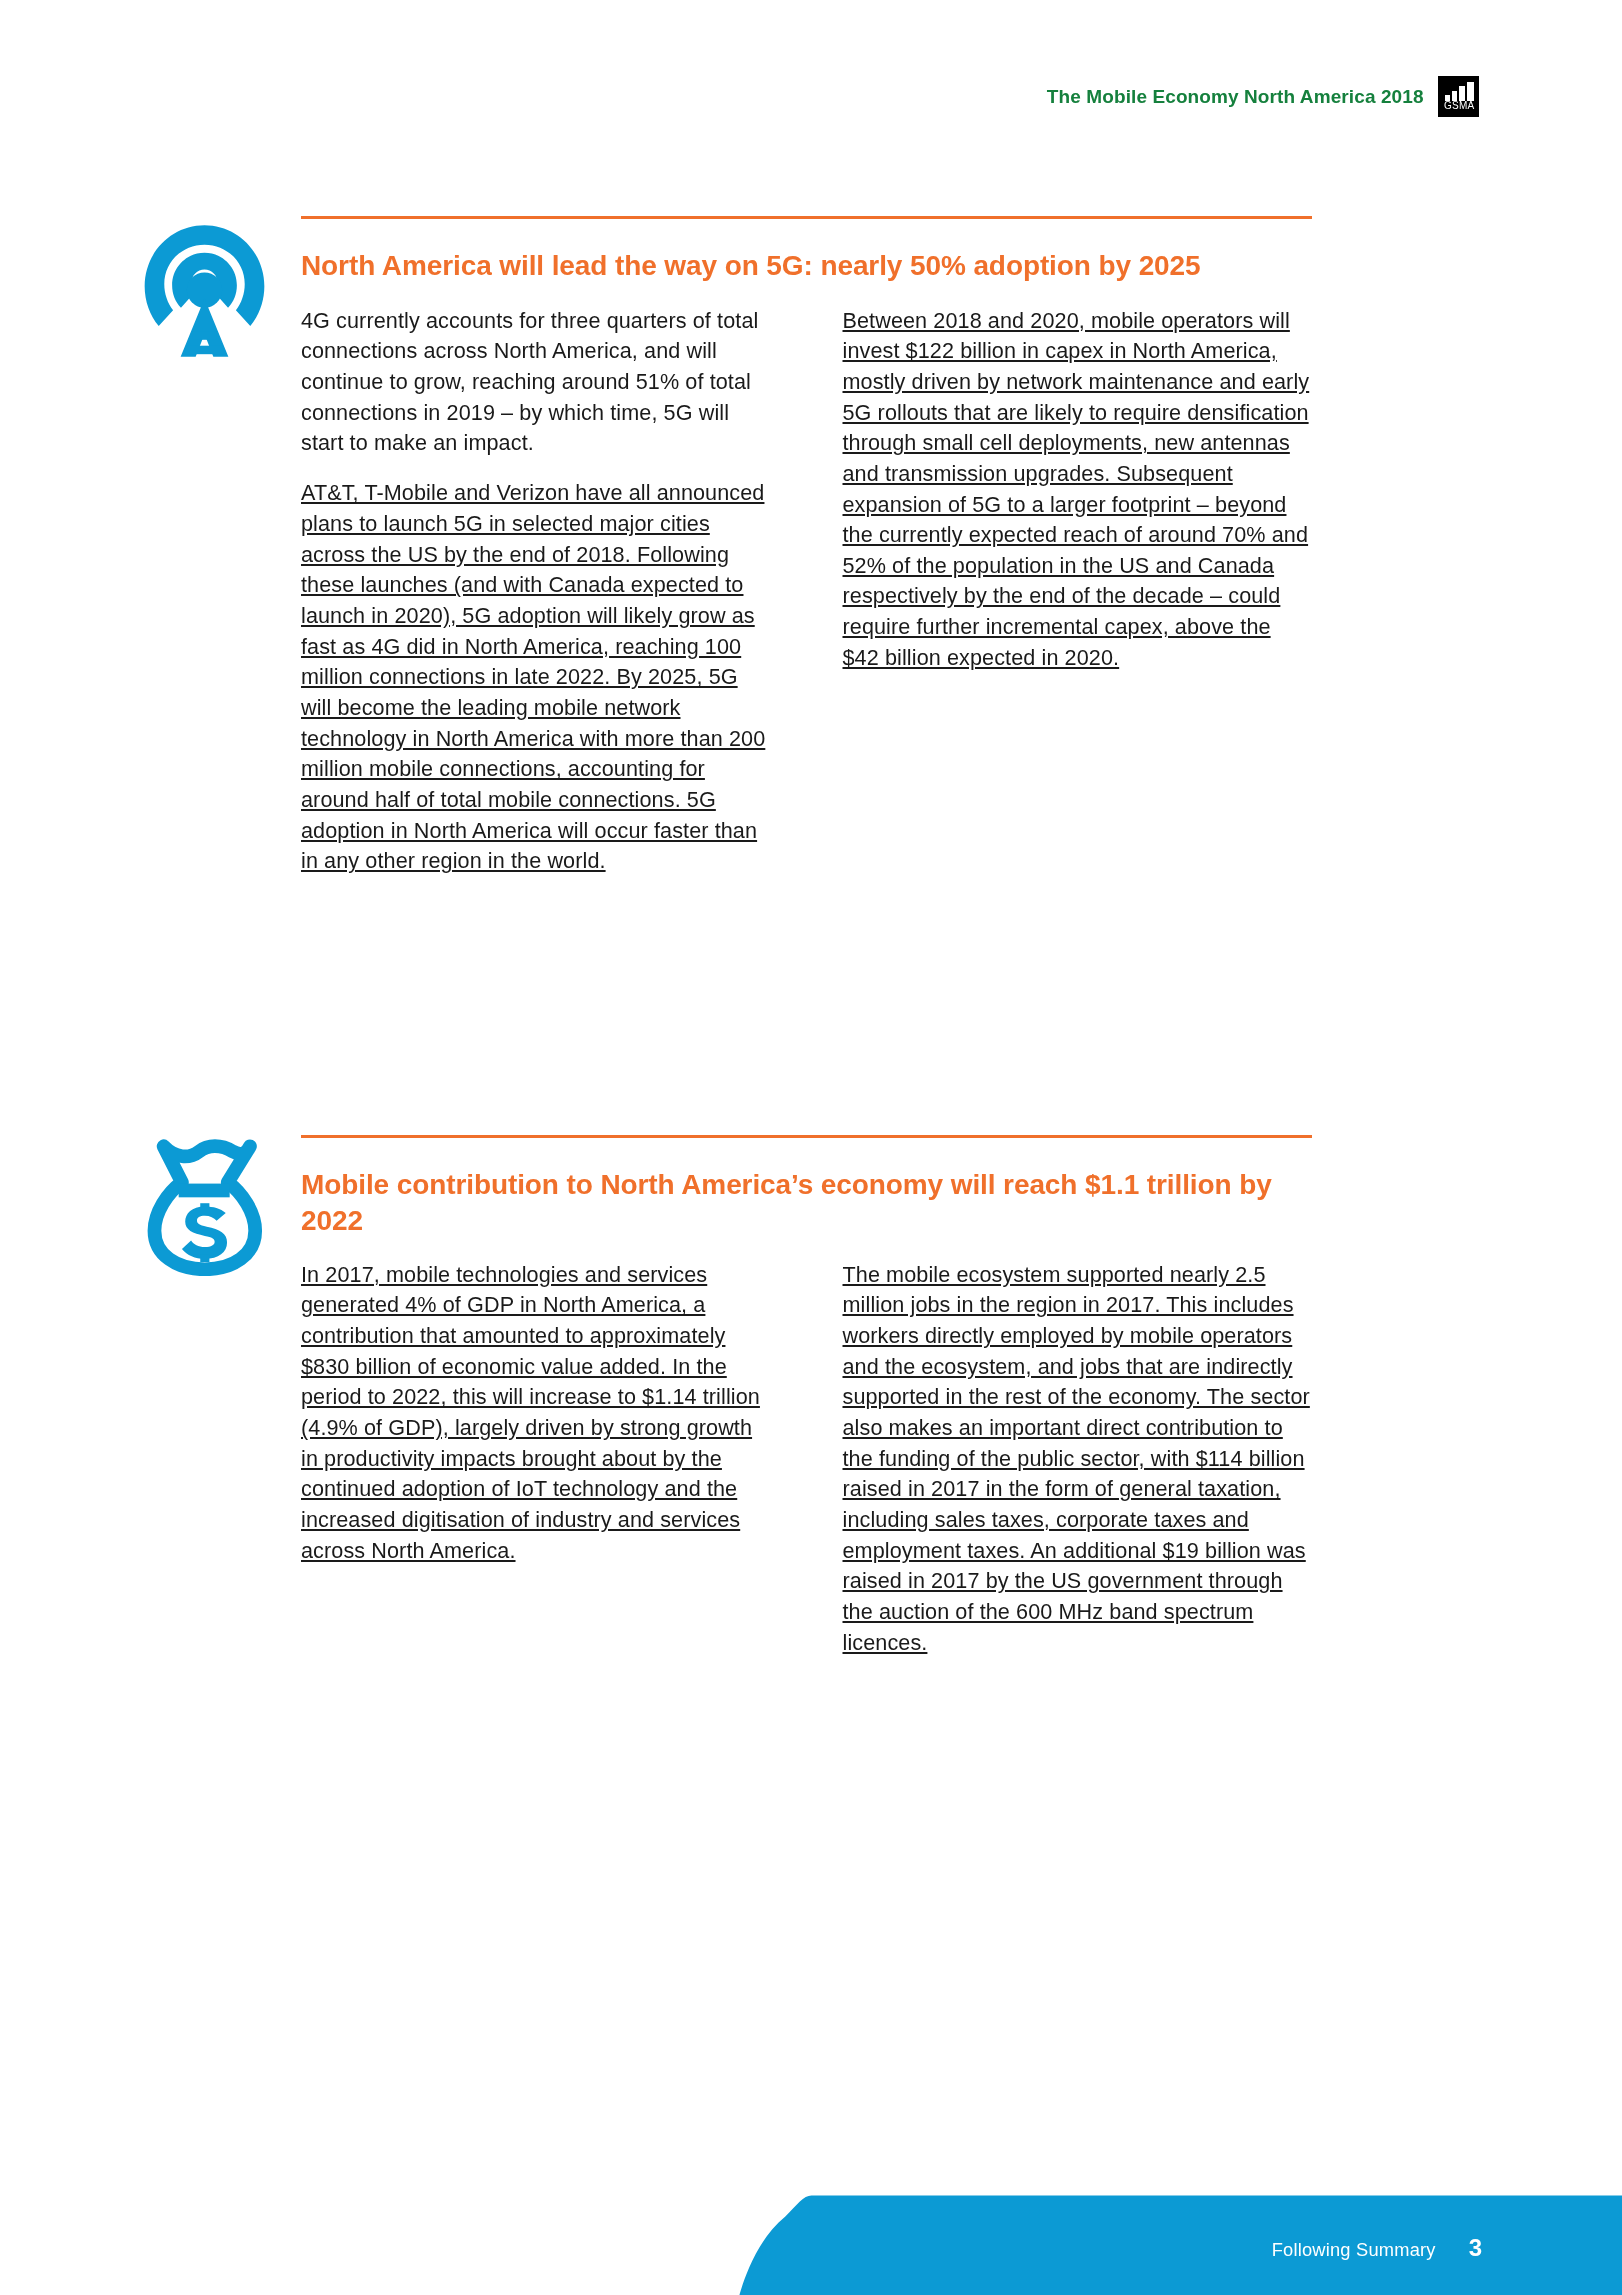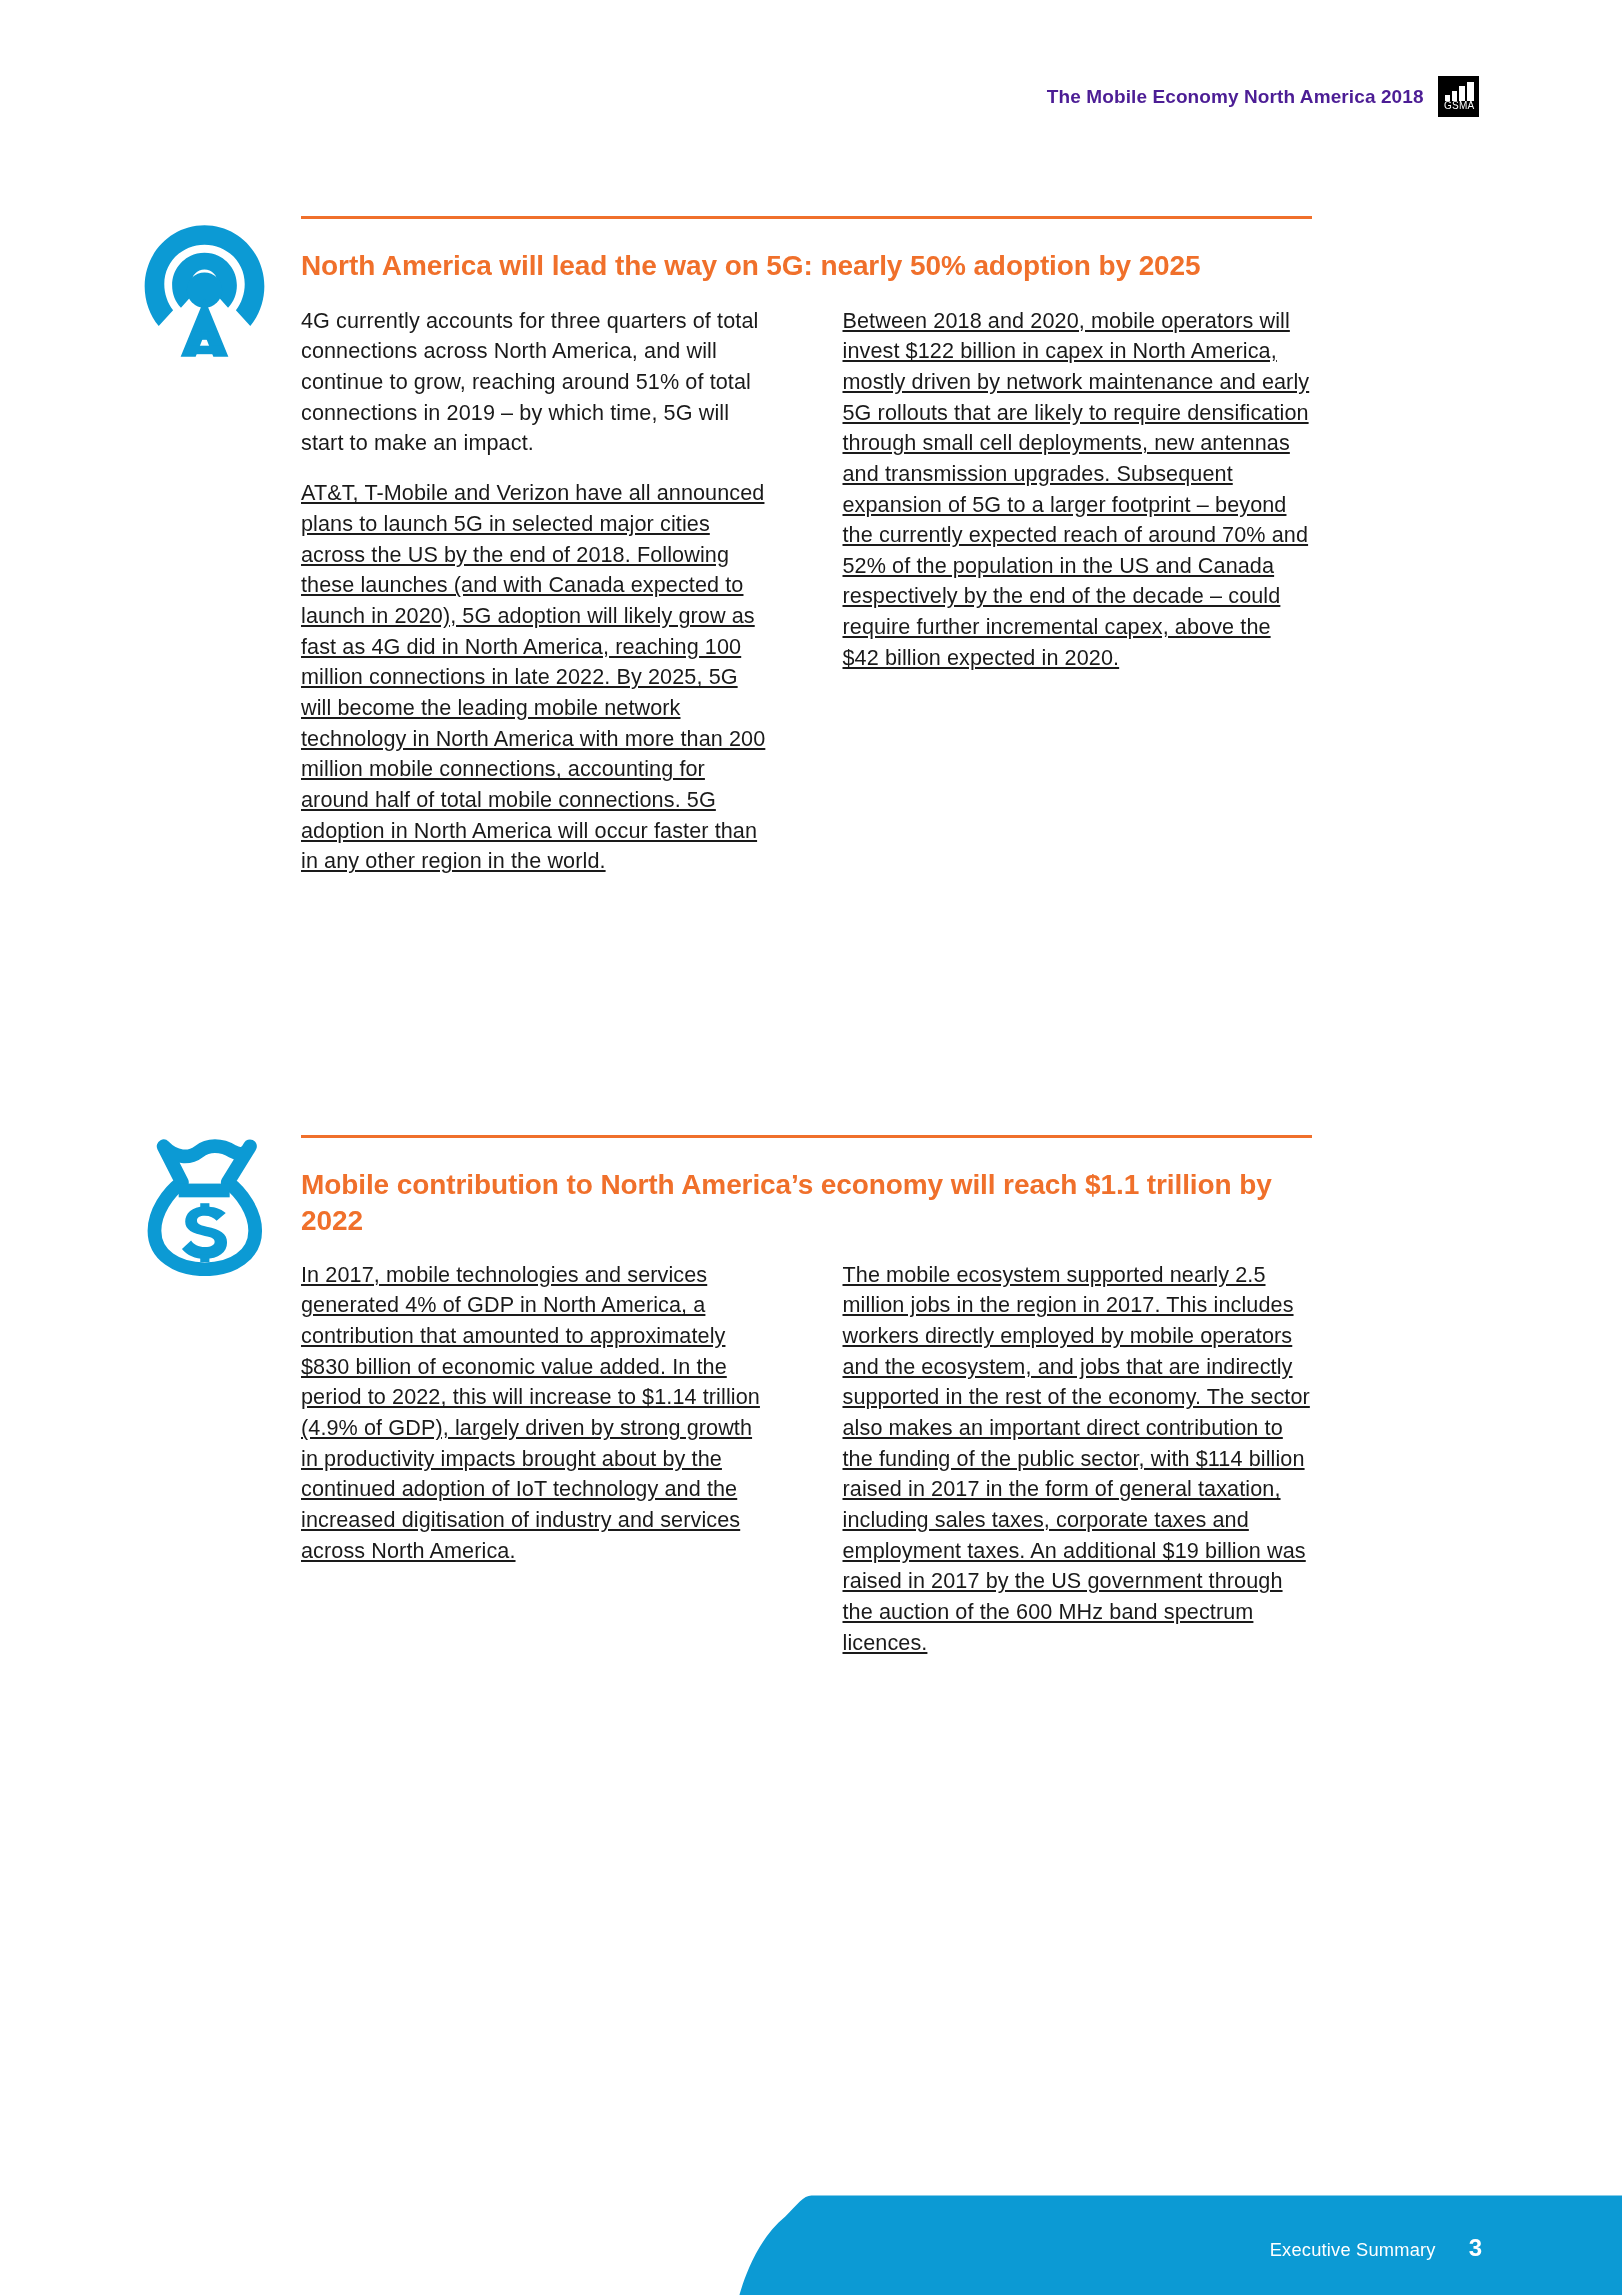--- a/index.html
+++ b/index.html
@@ -29,21 +29,21 @@
     position: absolute;
     top: 76px;
     right: 144px;
     display: flex;
     align-items: center;
     gap: 14.4px;
   }
   .header-title {
     font-size: 19px;
     font-weight: bold;
-    color: #4c1d95;
+    color: #15803d;
     letter-spacing: 0.1px;
     white-space: nowrap;
   }
   .gsma-logo {
     width: 41px;
     height: 41px;
     background: #000000;
     position: relative;
     flex: none;
   }
@@ -228,19 +228,19 @@
         </div>
       </div>
     </div>
   </div>
 
   <div class="footer">
     <svg width="1623" height="131" viewBox="0 0 2480 200">
       <path d="M1240 48 L2480 48 L2480 200 L1130 200 C1130 200 1150 120 1200 80 C1218 62 1228 48 1240 48 Z" fill="#0C9AD4"></path>
     </svg>
     <div class="footer-text">
-      <span class="footer-label">Executive Summary</span>
+      <span class="footer-label">Following Summary</span>
       <span class="footer-page">3</span>
     </div>
   </div>
 
 </div>
 
 
 </body></html>

